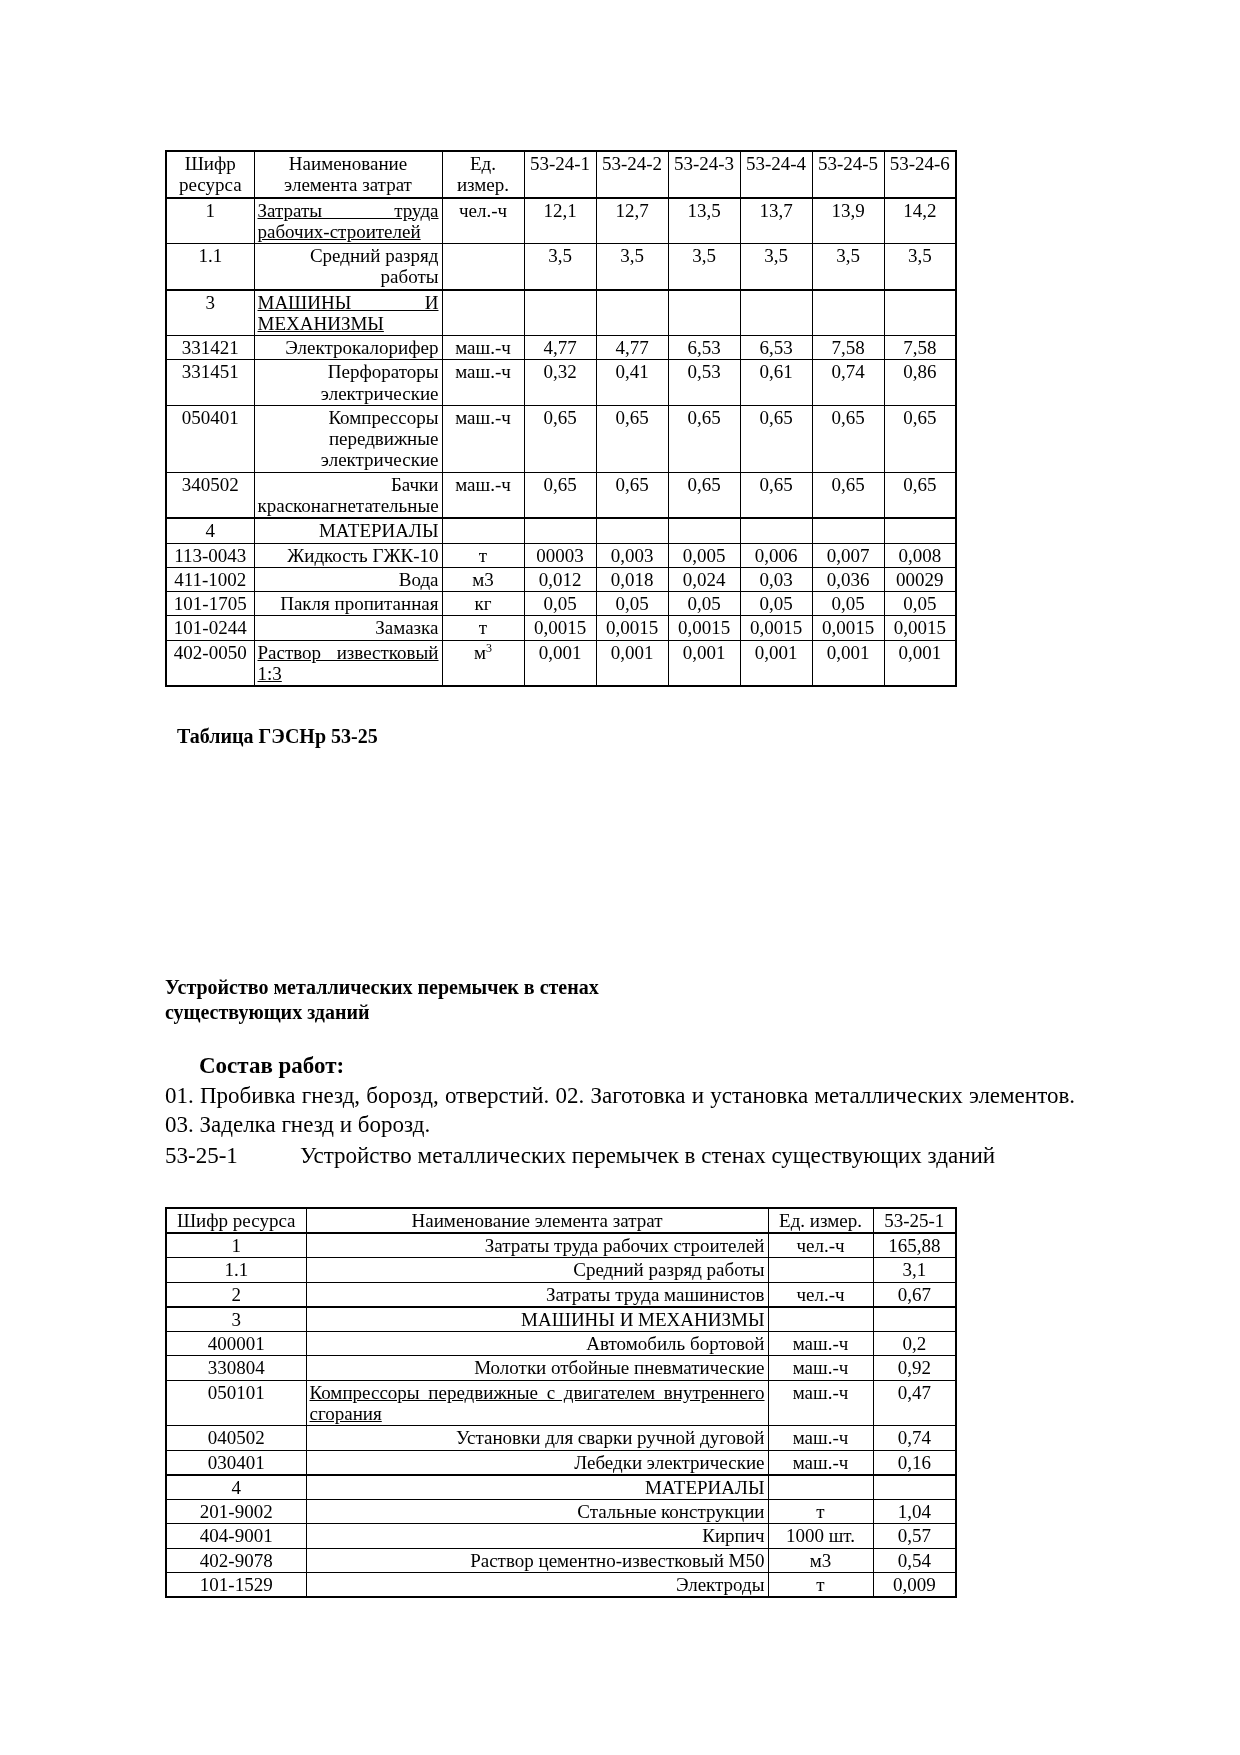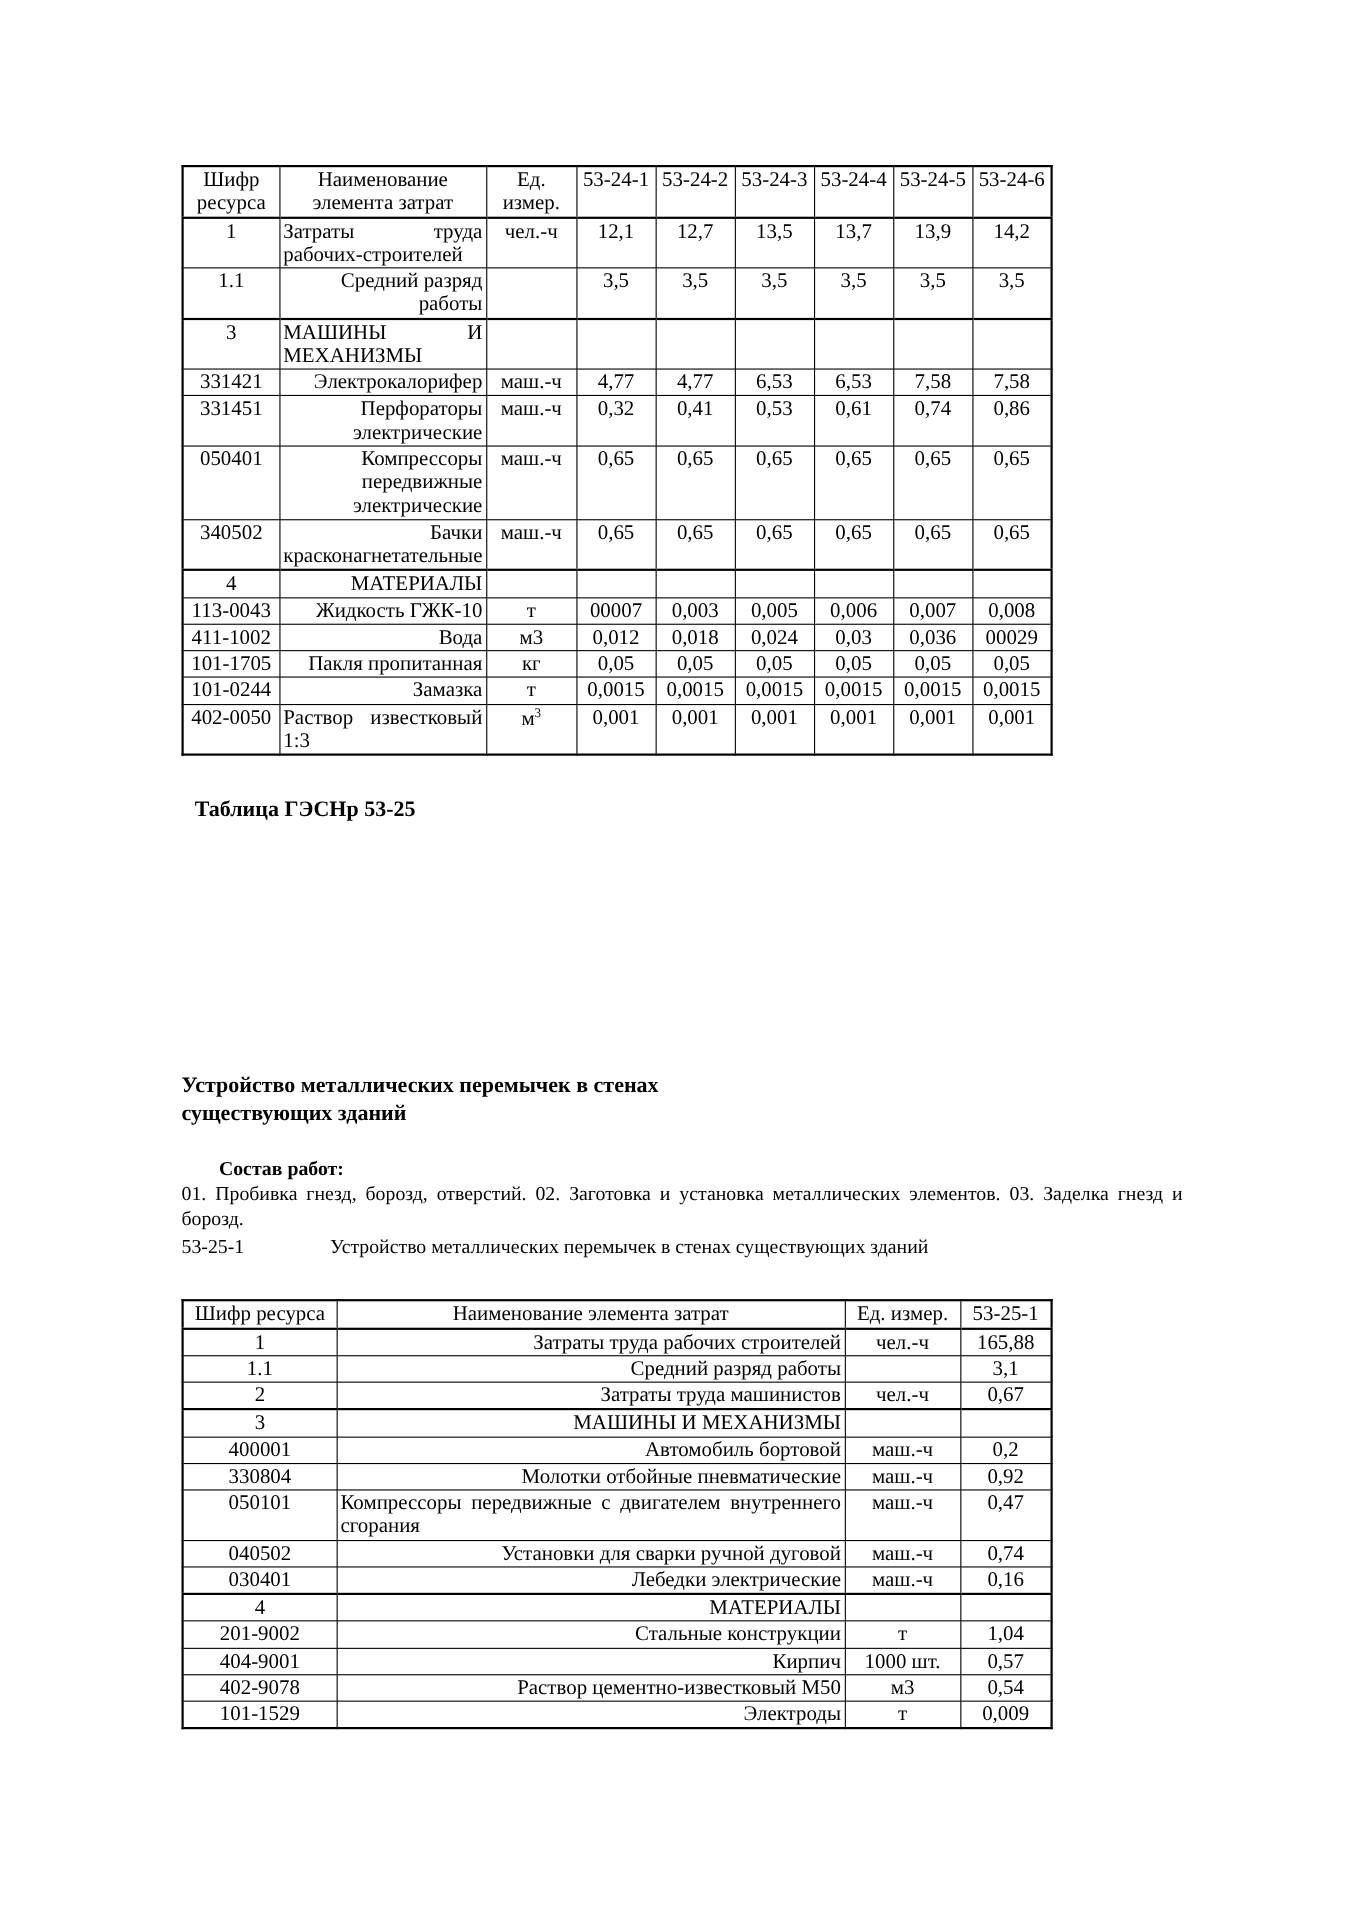--- a/index.html
+++ b/index.html
@@ -31,21 +31,21 @@
   table.res td, table.res th {
     border: 1px solid #000;
     padding: 1px 3px;
     font-size: 19px;
     line-height: 1.12;
     vertical-align: top;
     font-weight: normal;
   }
   .c-center { text-align: center; }
   .c-left   { text-align: right; }
-  .c-just   { text-align: justify; text-align-last: justify; }
+  .c-just   { text-align: justify; text-align-last: justify; text-decoration: underline; }
   .bold     { font-weight: bold; }
   .nowrap   { white-space: nowrap; }
 
   
   tr.sec-top > td { border-top: 2.5px solid #000; }
   tr.hdr > td { border-bottom: 2.5px solid #000; }
 
   
   .t1 col.c0 { width: 88px; }
   .t1 col.c1 { width: 188px; }
@@ -76,21 +76,21 @@
   }
   .title-text {
     flex: 1 1 auto;
     text-align: justify;
     text-align-last: justify;
     line-height: 1.25;
   }
   .title-text .l2 { text-align: right; text-align-last: left; }
 
   .para {
-    font-size: 18px;
+    font-size: 23px;
     line-height: 1.28;
     margin-top: 26px;
   }
   .compo-head { font-weight: bold; display: block; text-indent: 34px; }
   .compo-body { display: block; text-align: justify; }
   .compo-body .first { text-indent: 34px; display: inline; }
   .measure { font-weight: bold; display: block; text-indent: 34px; margin-top: 2px; }
   .coderow { display: flex; margin-top: 2px; }
   .coderow .code { width: 135px; flex: 0 0 135px; }
   .coderow .desc { flex: 1 1 auto; }
@@ -222,21 +222,21 @@
           <td class="c-center"></td>
           <td class="c-center"></td>
           <td class="c-center"></td>
           <td class="c-center"></td>
           <td class="c-center"></td>
         </tr>
         <tr>
           <td class="c-center">113-0043</td>
           <td class="c-left">Жидкость ГЖК-10</td>
           <td class="c-center">т</td>
-          <td class="c-center">00007</td>
+          <td class="c-center">00003</td>
           <td class="c-center">0,003</td>
           <td class="c-center">0,005</td>
           <td class="c-center">0,006</td>
           <td class="c-center">0,007</td>
           <td class="c-center">0,008</td>
         </tr>
         <tr>
           <td class="c-center">411-1002</td>
           <td class="c-left">Вода</td>
           <td class="c-center">м3</td>

